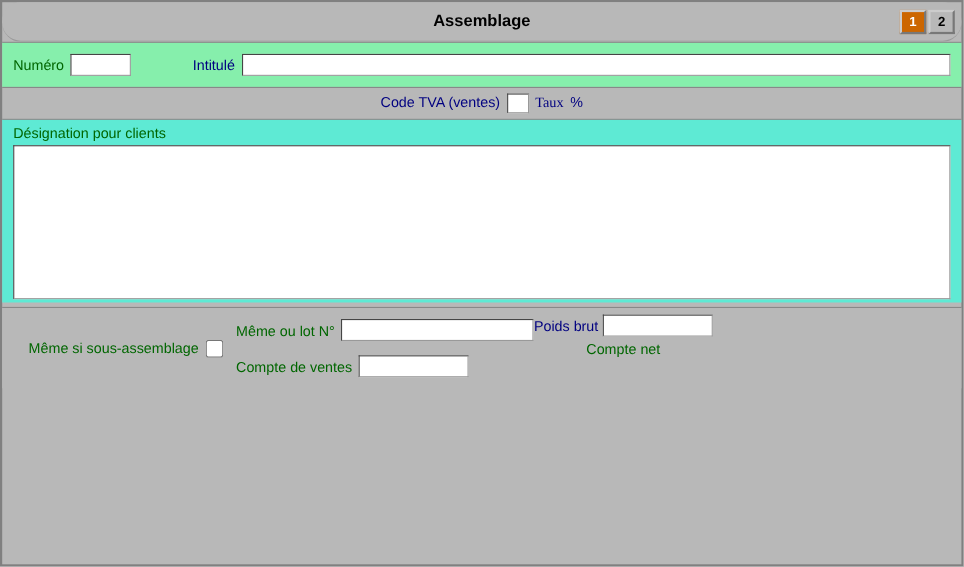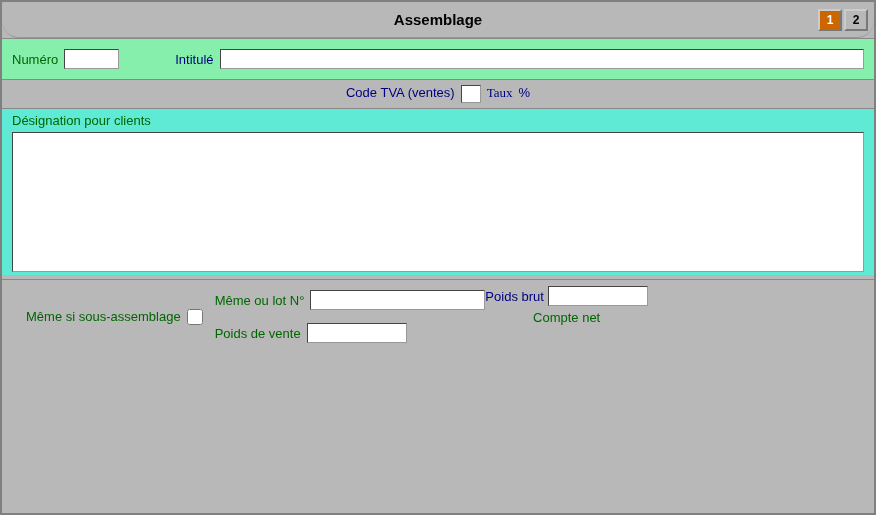--- a/index.html
+++ b/index.html
@@ -272,21 +272,21 @@
 
     <div class="divider"></div>
 
     <div style="display:flex; align-items:stretch; justify-content:space-between;">
       <div style="display:flex; flex-direction:column; gap:5px;">
         <div class="row">
           <span class="label">Même ou lot N°</span>
           <input class="input-field input-serie" type="text" value="" style="">
         </div>
         <div class="row">
-          <span class="label">Poids de vente</span>
+          <span class="label">Compte de ventes</span>
           <input class="input-field input-compte" type="text" value="" style="">
         </div>
       </div>
 
       <div style="display:flex; flex-direction:column; gap:4px; align-items:center; padding-right:4px;">
         <div class="right-row">
           <span class="poids-label">Poids brut</span>
           <input class="input-poids" type="text" value="" style="">
         </div>
         <div class="right-row">

